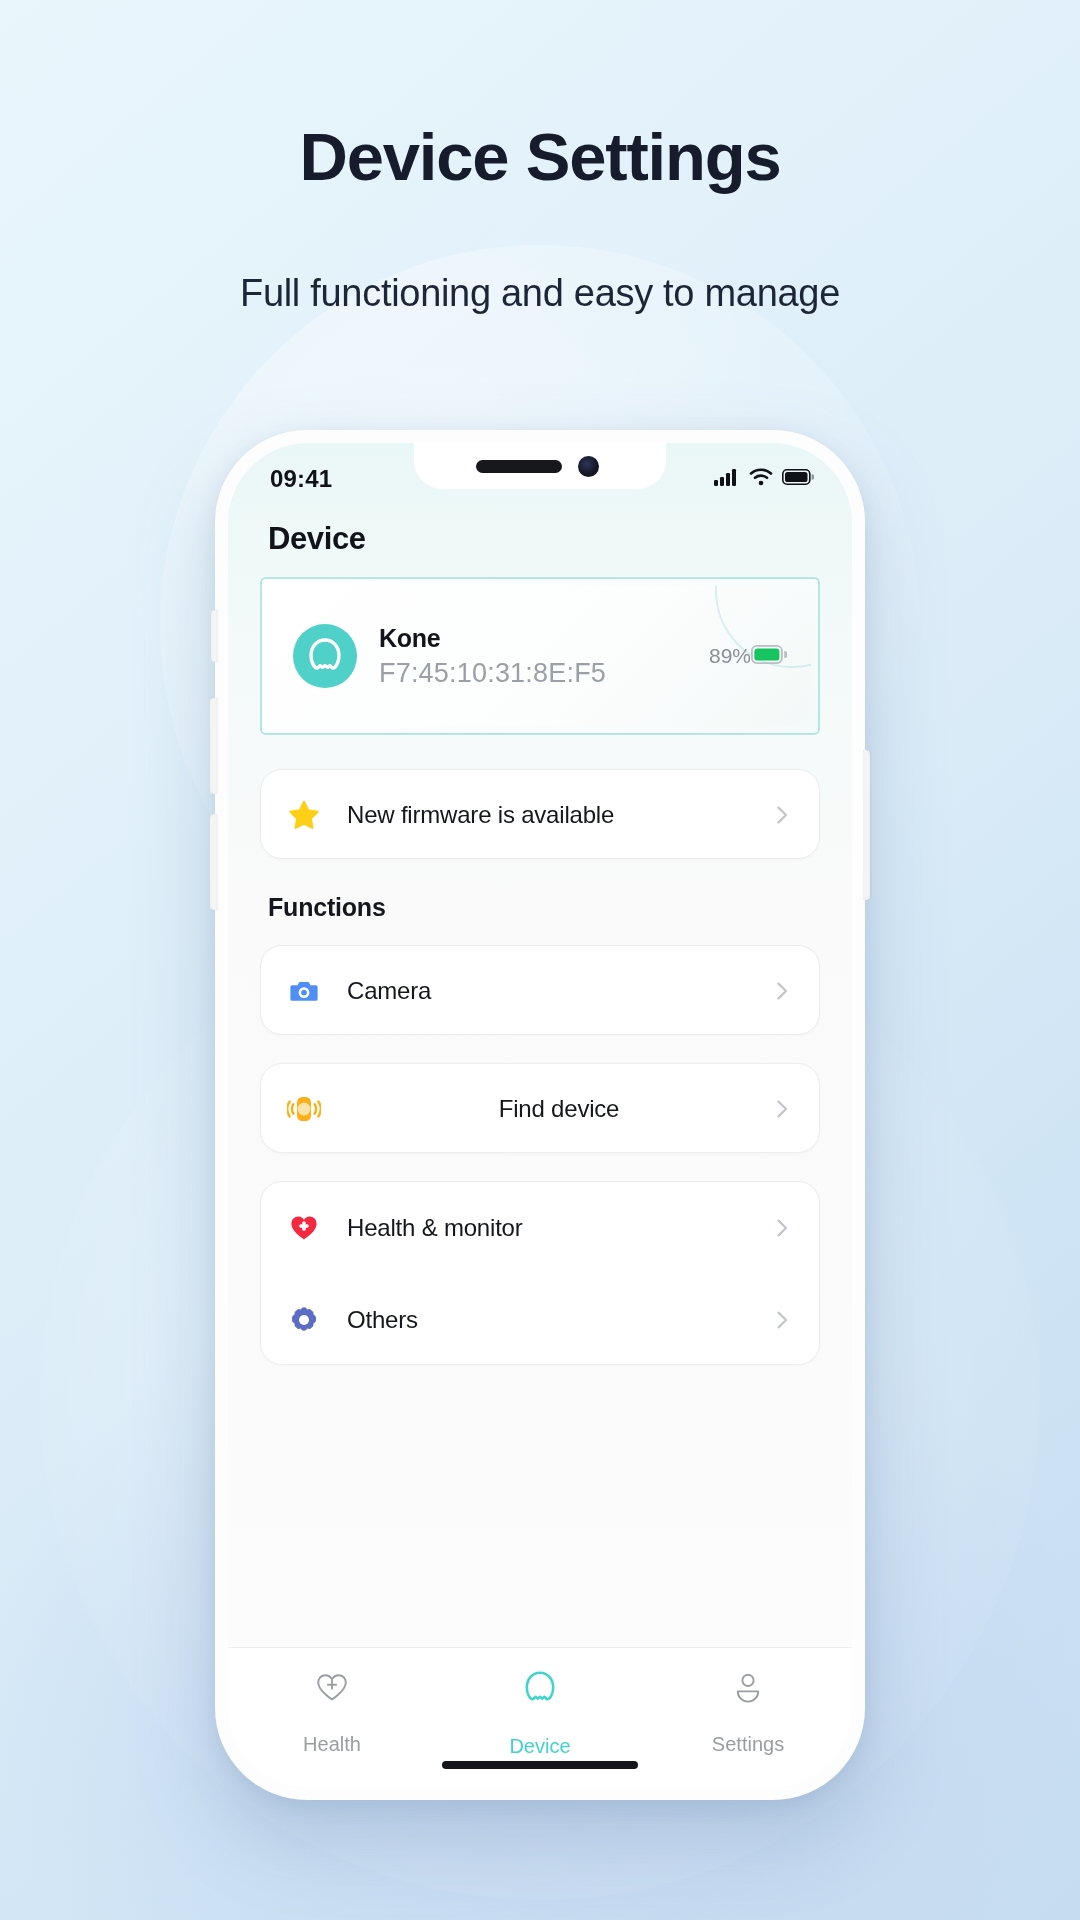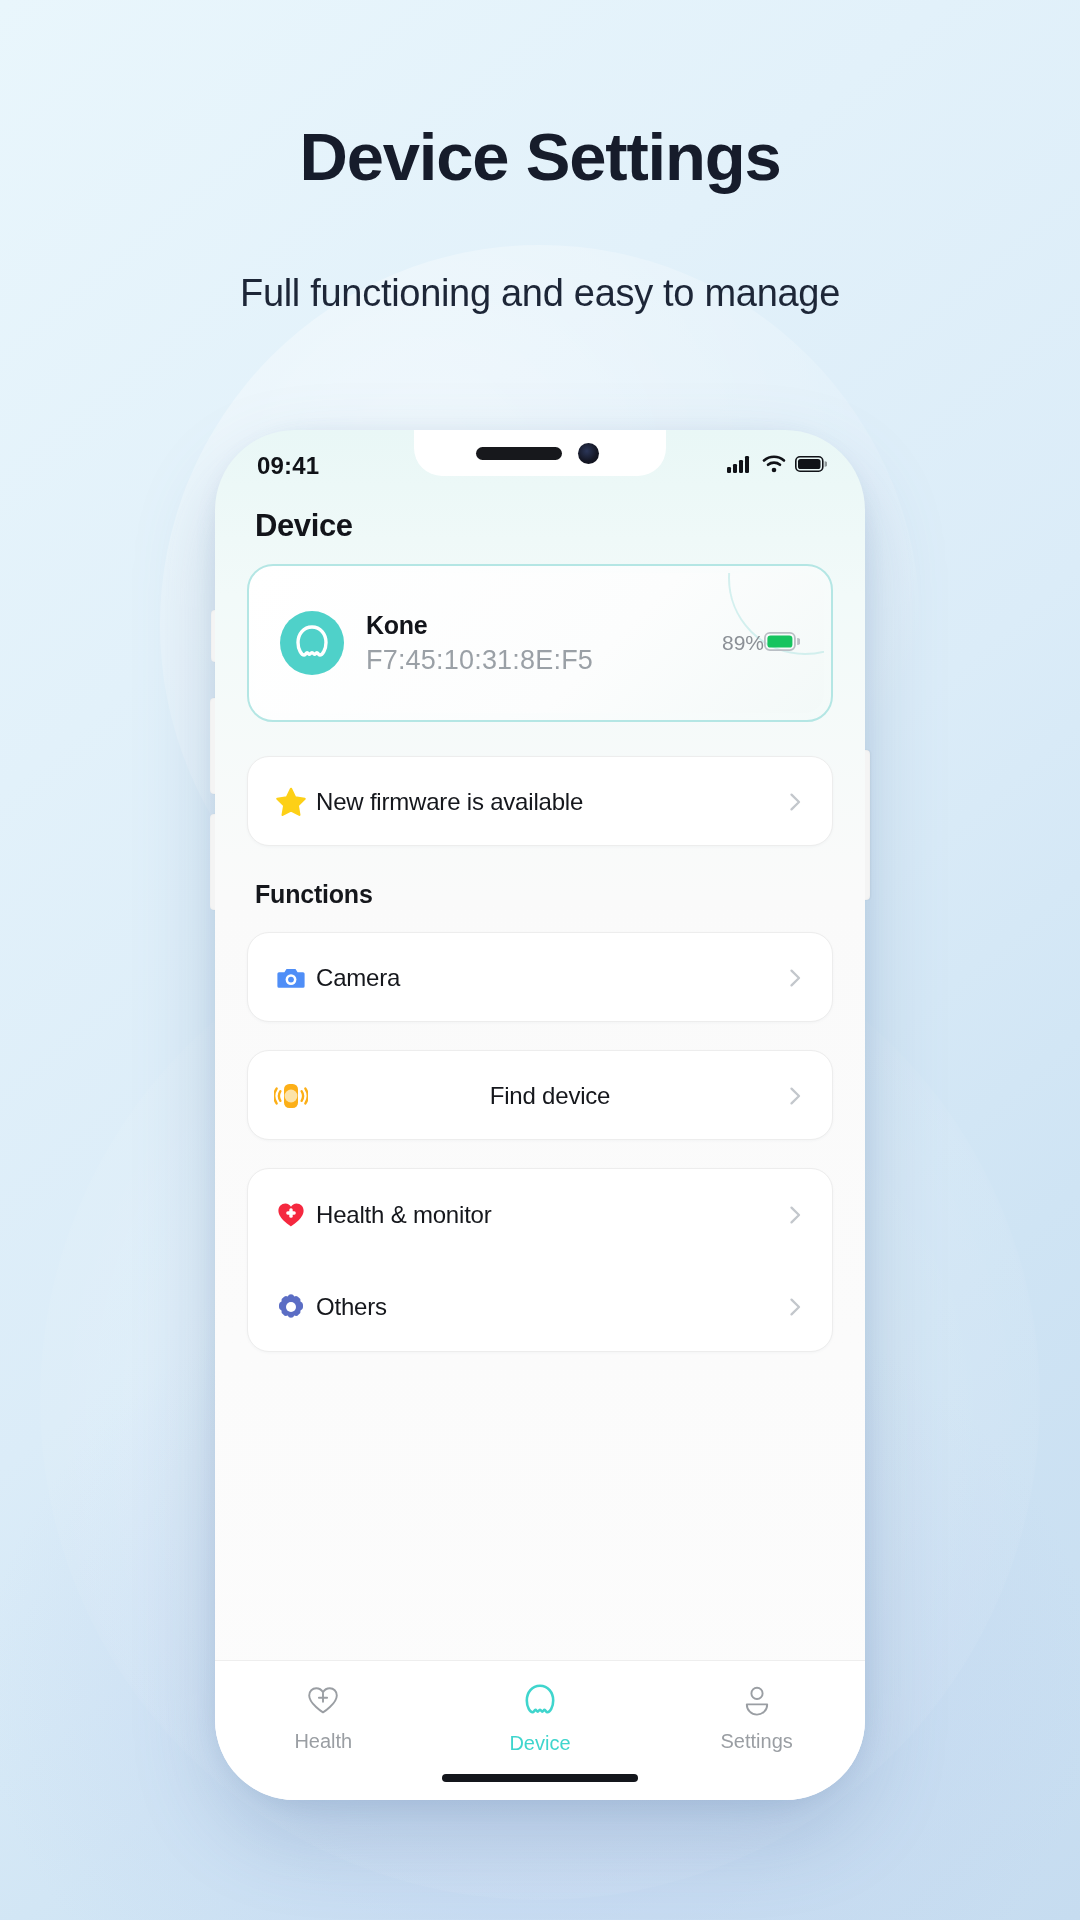--- a/index.html
+++ b/index.html
@@ -40,20 +40,21 @@
   }
 
   
   .phone {
     position:absolute;
     left:215px; top:430px;
     width:650px; height:1370px;
     border-radius:92px;
     background:#fdfdfd;
     box-shadow:0 36px 80px rgba(92,124,170,0.28), 0 6px 20px rgba(92,124,170,0.14);
+    padding:13px;
   }
   .phone-screen {
     position:relative;
     width:100%; height:100%;
     border-radius:80px;
     overflow:hidden;
     background:linear-gradient(180deg,#e9f7f6 0%, #f2faf9 12%, #fafafa 34%, #fcfcfc 100%);
   }
   
   .btn-side { position:absolute; background:#f4f4f4;
@@ -92,21 +93,21 @@
   
   .page-title {
     position:absolute; top:78px; left:40px;
     font-size:31px; font-weight:bold; color:#12141a; letter-spacing:-0.4px;
   }
 
   
   .device-card {
     position:absolute; top:134px; left:32px; right:32px;
     height:158px;
-    border-radius:26px;
+    border-radius:6px;
     border:2px solid #b4e6e4;
     background:linear-gradient(135deg,#ffffff 0%,#fbfdfd 55%,#f4faf9 100%);
     padding:7px;
   }
   .device-card-inner {
     position:relative;
     width:100%; height:100%;
     border-radius:20px;
     background:linear-gradient(135deg,#ffffff 0%,#fcfdfd 60%,#f3f9f8 100%);
     display:flex; align-items:center; padding:0 24px;
@@ -133,42 +134,42 @@
     position:absolute; left:32px; right:32px;
     background:#ffffff; border:1px solid #ededed;
     border-radius:22px;
     box-shadow:0 1px 3px rgba(40,60,90,0.035);
   }
   .row {
     display:flex; align-items:center;
     height:89px; padding:0 26px;
   }
   .row-icon { width:34px; height:34px; flex:none; display:flex; align-items:center; justify-content:center; }
-  .row-label { margin-left:8px; font-size:24px; color:#15171c; letter-spacing:-0.2px; flex:1; }
+  .row-label { margin-left:26px; font-size:24px; color:#15171c; letter-spacing:-0.2px; flex:1; }
   .chev { width:22px; height:22px; flex:none; }
 
   .card-firmware { top:326px; height:90px; }
   .section-title {
     position:absolute; top:450px; left:40px;
     font-size:25px; font-weight:600; color:#15171c; letter-spacing:-0.2px;
   }
   .card-camera { top:502px; height:90px; }
   .card-find   { top:620px; height:90px;text-align:center; }
   .card-group  { top:738px; height:184px; }
   .card-group .row { height:92px; }
 
   
   .tabbar {
     position:absolute; left:0; right:0; bottom:0; height:140px;
     border-top:1px solid #eeeeee;
     background:#ffffff;
     display:flex; align-items:flex-start; justify-content:space-around;
     padding-top:20px;
   }
-  .tab { width:150px; display:flex; flex-direction:column; align-items:center; gap:7px; }
+  .tab { width:150px; display:flex; flex-direction:column; align-items:center; gap:23px; }
   .tab-label { font-size:20px; color:#9a9ea3; }
   .tab.active .tab-label { color:#3fd5cd; }
   .home-indicator {
     position:absolute; bottom:18px; left:50%; transform:translateX(-50%);
     width:196px; height:8px; border-radius:5px; background:#14161c;
   }
 </style>
 </head>
 <body>
 

